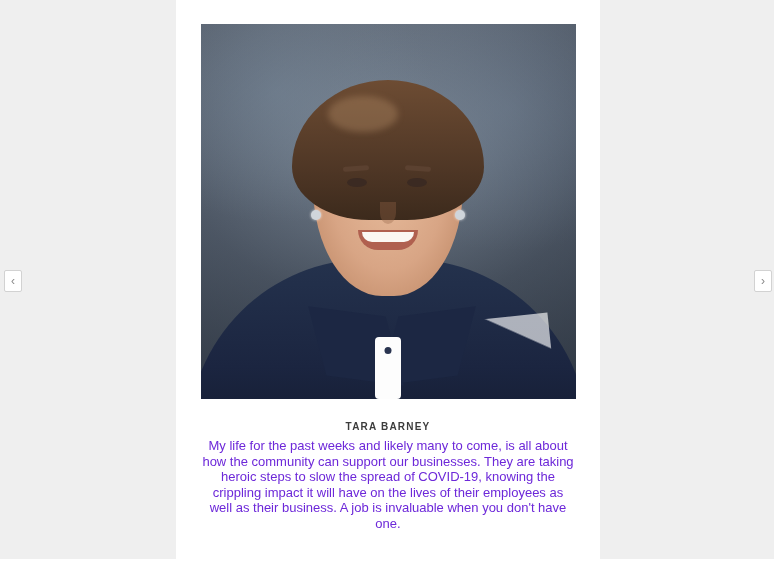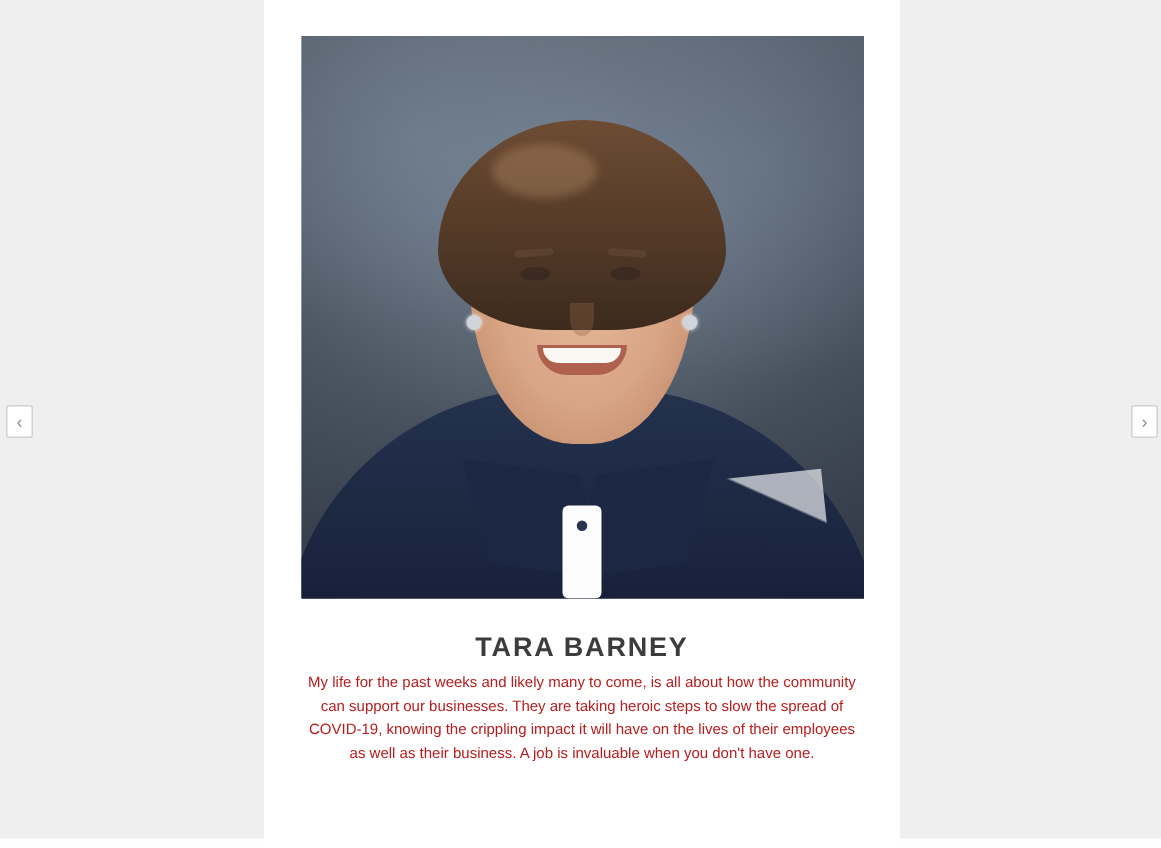--- a/index.html
+++ b/index.html
@@ -222,30 +222,30 @@
     border-radius: 50%;
     background: #cfd5db;
     box-shadow: 0 0 3px rgba(255,255,255,0.8);
   }
   .earring.left  { left: 110px; }
   .earring.right { left: 254px; }
 
   
   .name {
     margin: 22px 0 0 0;
-    font-size: 18px;
+    font-size: 10px;
     font-weight: bold;
     letter-spacing: 1.2px;
     color: #3c3c3c;
   }
   .quote {
     margin: 6px 0 0 0;
-    font-size: 10px;
+    font-size: 13px;
     line-height: 15.6px;
-    color: #b91c1c;
+    color: #6d28d9;
     max-width: 372px;
     margin-left: auto;
     margin-right: auto;
   }
 
   
   .arrow {
     position: absolute;
     top: 270px;
     width: 18px;

